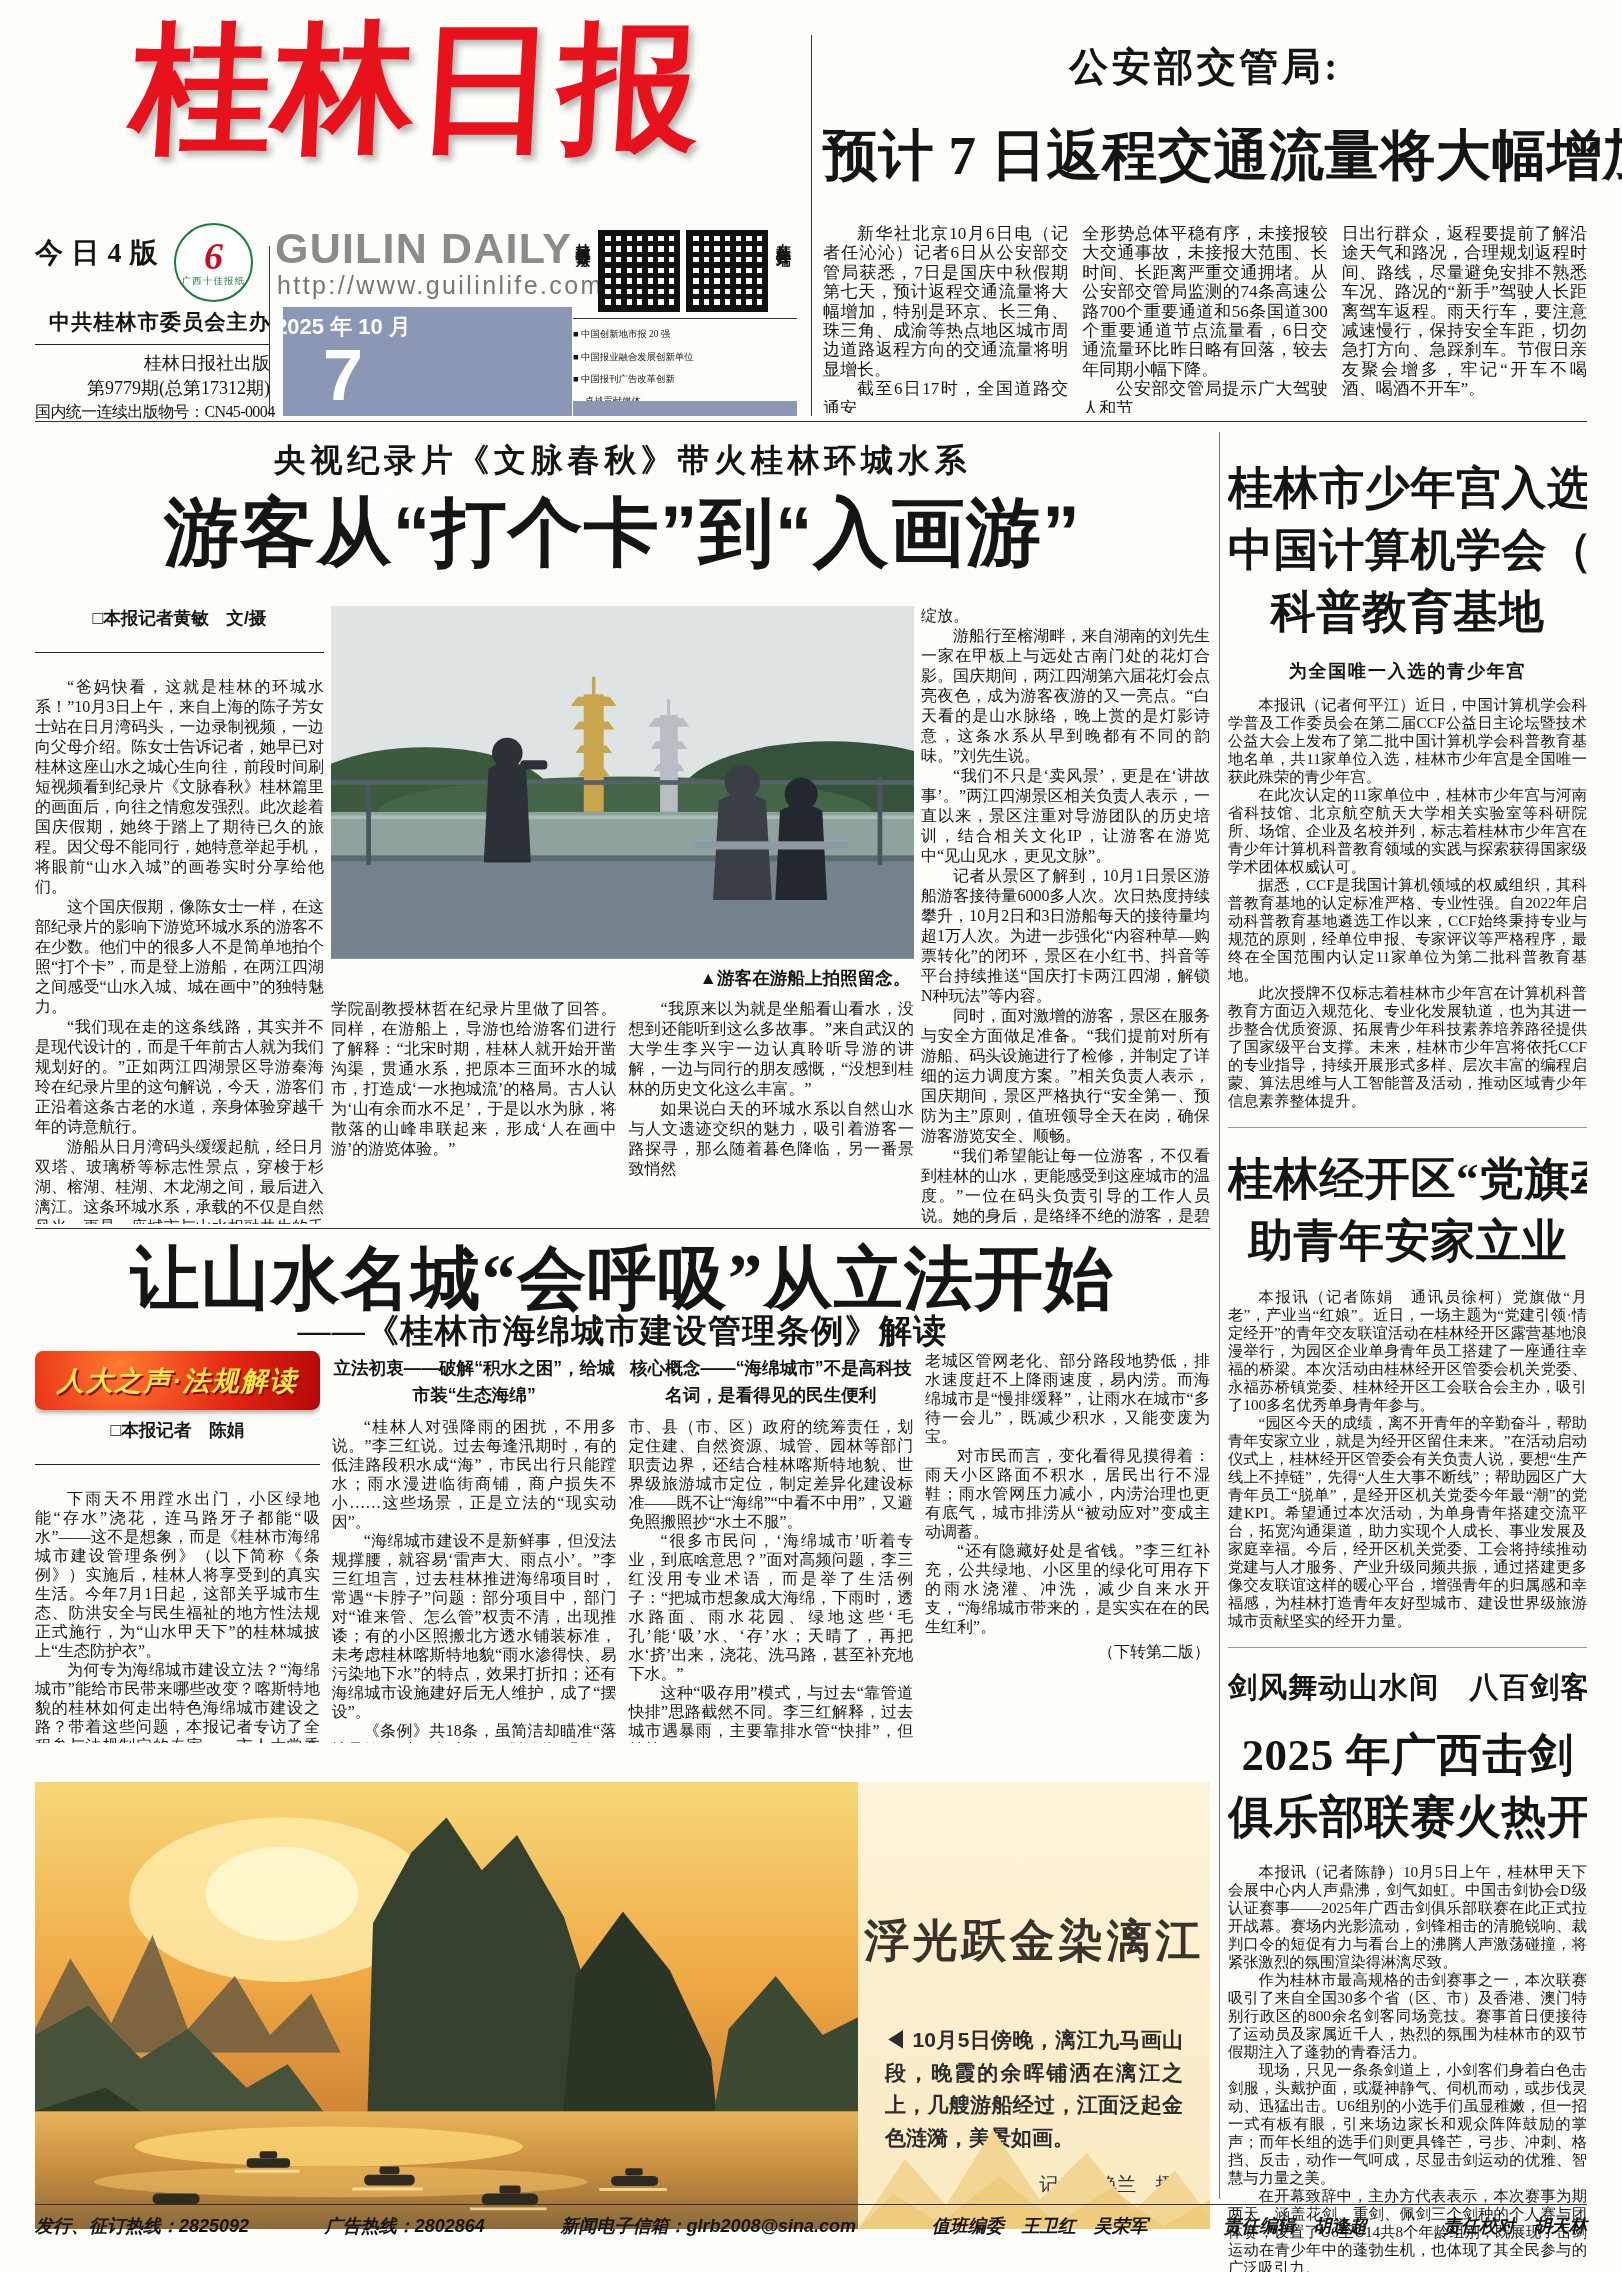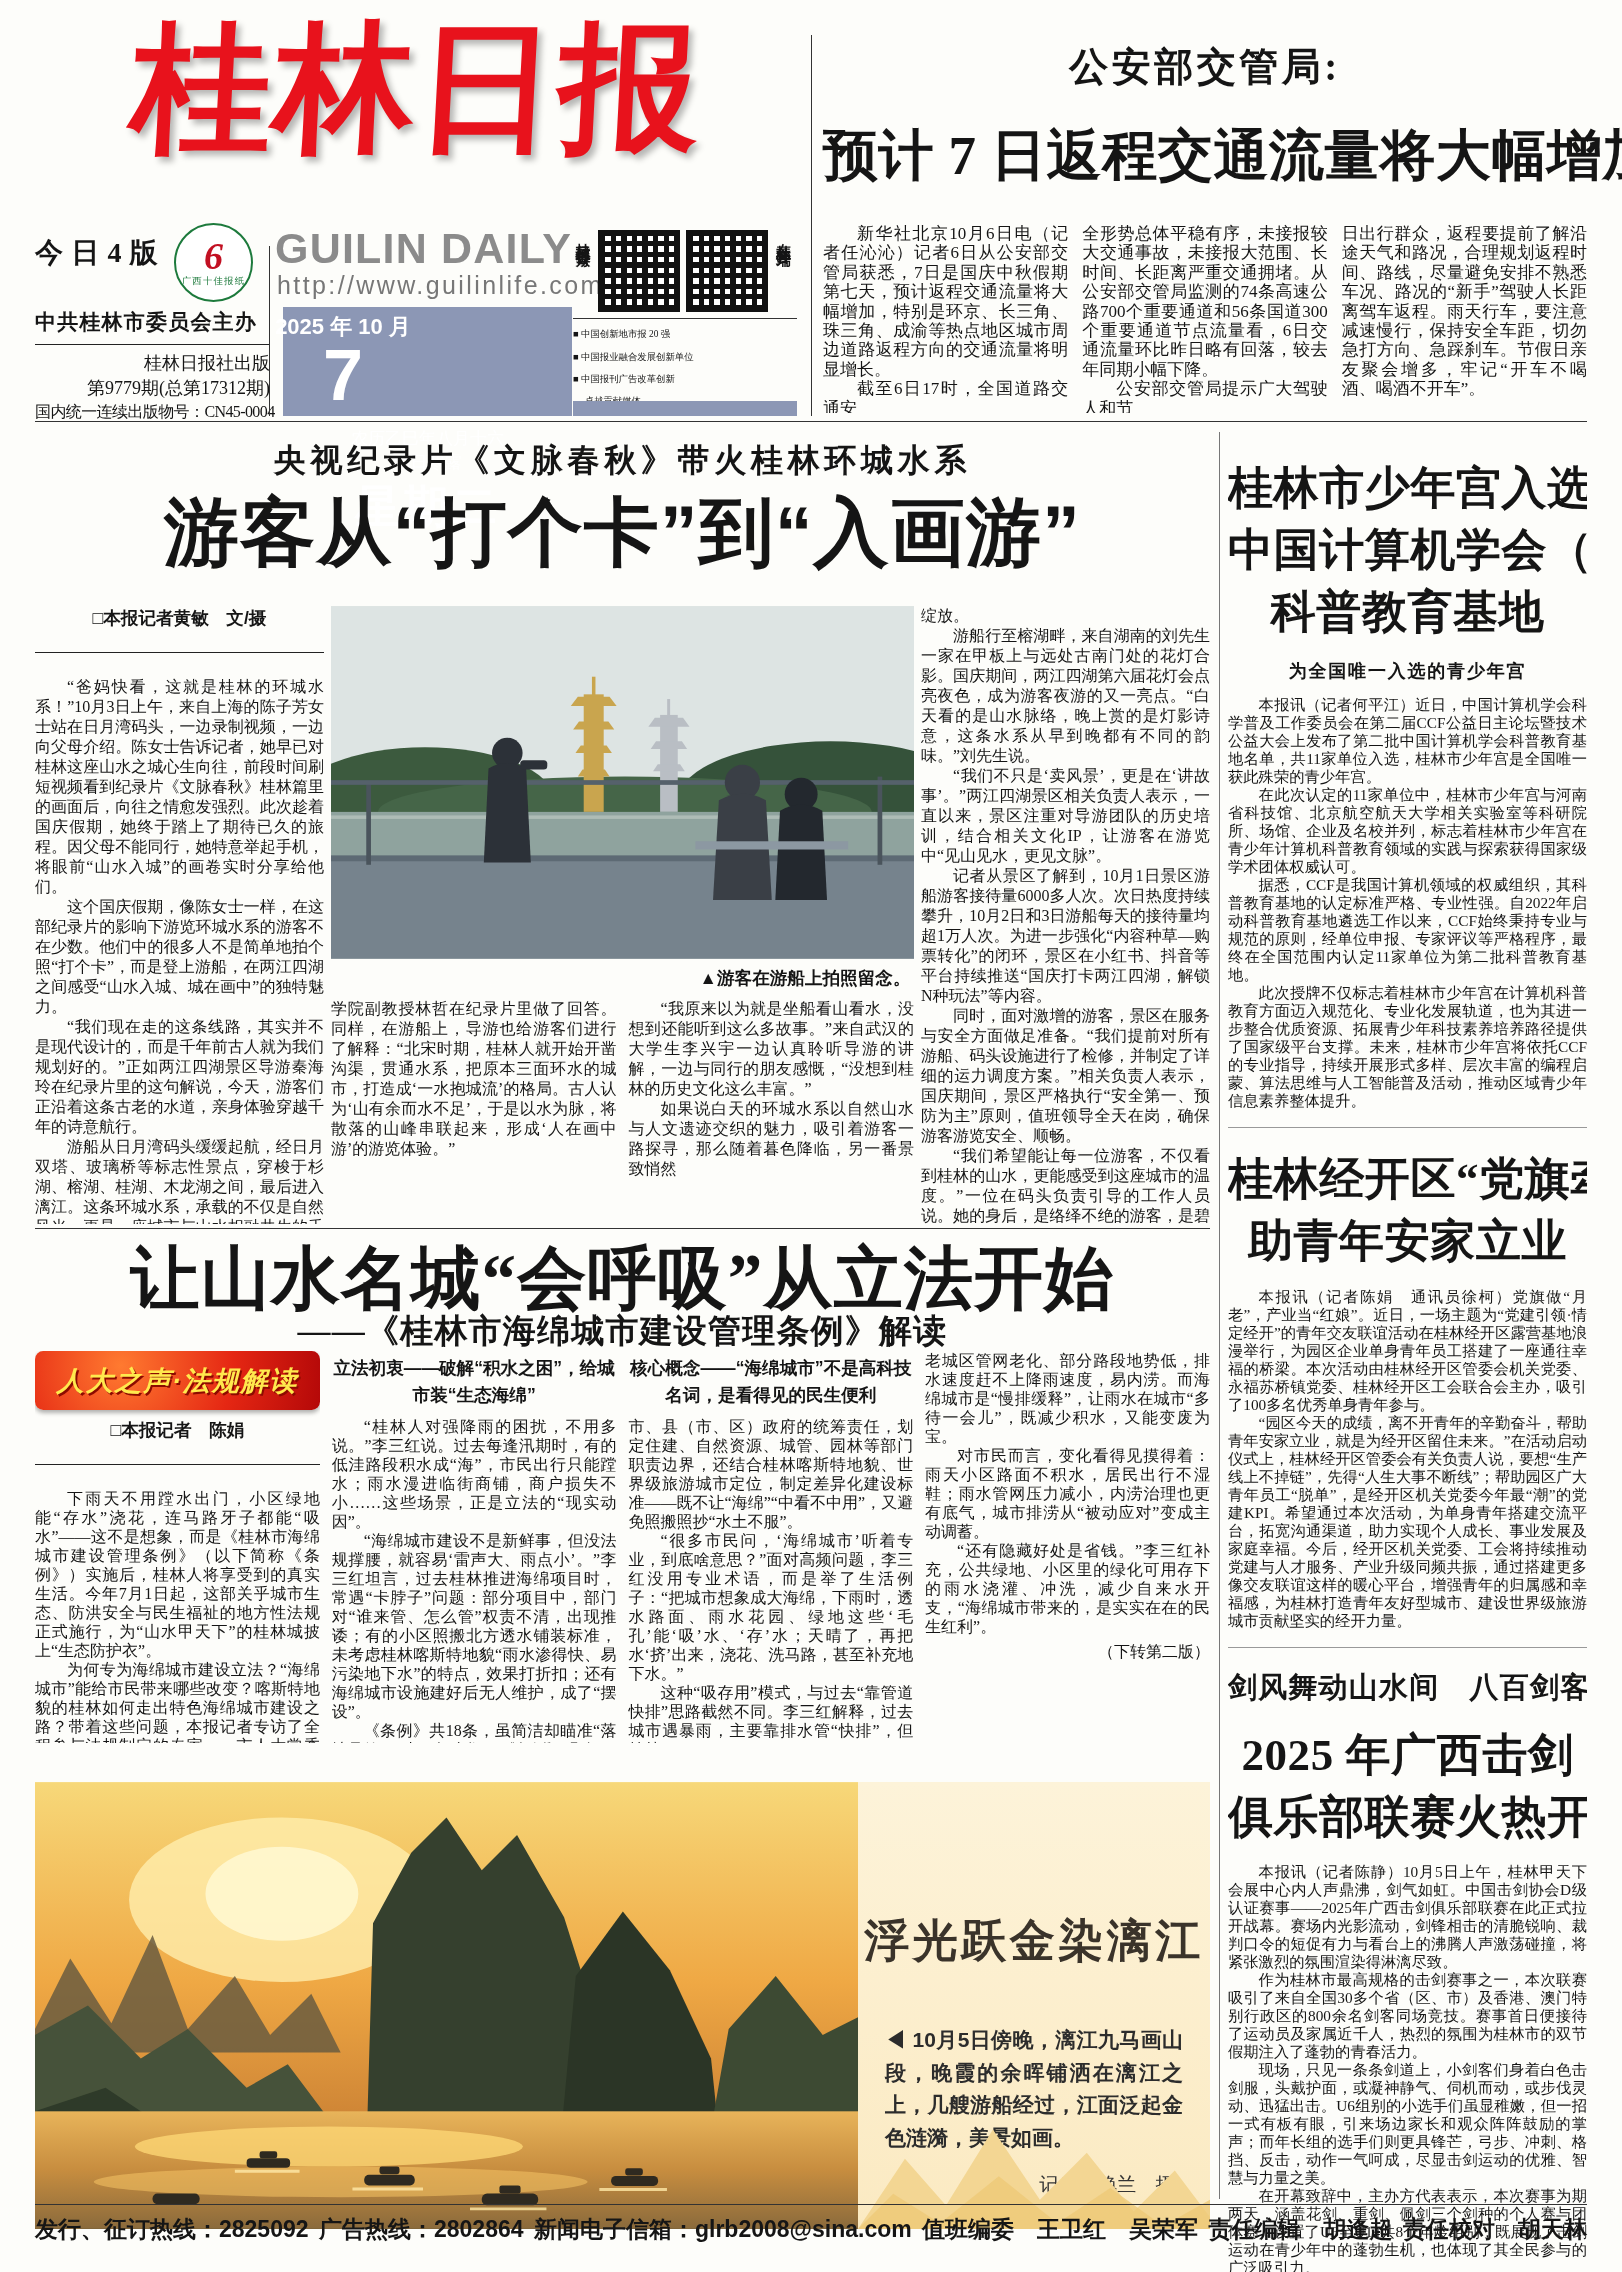--- a/index.html
+++ b/index.html
@@ -10,21 +10,21 @@
   .brand{left:132px;top:16.5px;width:564px;font-size:140px;font-weight:bold;color:#e8121c;
          letter-spacing:2.4px;line-height:1;transform:skewX(-3deg);
          text-shadow:4.7px 4.7px 5.9px rgba(0,0,0,.28);font-family:"DejaVu Serif",serif;white-space:nowrap;}
   .mh-left{left:35px;top:223px;width:235px;}
   .mh-row{display:flex;align-items:flex-start;gap:8.2px;}
   .today-pages{font-size:28px;letter-spacing:8.2px;font-weight:bold;padding-top:10.6px;white-space:nowrap;}
   .seal{width:75px;height:75px;border:2.4px solid #1d7a3c;border-radius:50%;position:relative;flex:0 0 auto;
         display:flex;flex-direction:column;align-items:center;justify-content:center;background:#fff;}
   .seal-6{font-size:38px;color:#c21022;font-weight:bold;font-style:italic;line-height:1;}
   .seal-txt{font-size:9.4px;color:#1d7a3c;letter-spacing:1.2px;white-space:nowrap;}
-  .organizer{font-size:21px;font-weight:bold;letter-spacing:1.2px;margin-top:5.9px;white-space:nowrap;}
+  .organizer{font-size:21px;font-weight:bold;letter-spacing:1.2px;margin-top:5.9px;white-space:nowrap;margin-left:14px;}
   .mh-rule{border-top:1.8px solid #222;margin-top:8.2px;}
   .pub-lines{margin-top:5.9px;text-align:right;}
   .pub-lines div{font-size:18px;line-height:1.38;white-space:nowrap;}
   .pub-lines .cn{font-size:16px;letter-spacing:-0.6px;}
   .vrule{border-left:1.2px solid #333;}
   .gd-title{left:275px;top:224px;width:291px;font-size:43px;font-weight:bold;color:#8b8b8b;
             letter-spacing:1.2px;font-family:"Liberation Sans",sans-serif;white-space:nowrap;}
   .gd-url{left:277px;top:271px;width:288px;font-size:25px;color:#777;letter-spacing:2.4px;
           font-family:"Liberation Sans",sans-serif;white-space:nowrap;}
   .datebox{left:283px;top:307px;width:289px;height:109px;background:#8c97b5;color:#fff;
@@ -104,21 +104,21 @@
   .sb-article{overflow:hidden;}
   .sb-head{font-size:45px;font-weight:900;text-align:center;line-height:1.38;letter-spacing:0.6px;white-space:nowrap;}
   .sb-subhead{font-size:18px;font-weight:bold;text-align:center;margin:15.3px 0 13px;letter-spacing:1.8px;}
   .sb-kicker{font-size:29px;font-weight:bold;text-align:center;letter-spacing:1.2px;margin-bottom:15.3px;white-space:nowrap;}
   .sb-body p{margin:0;font-size:15.3px;line-height:18px;text-align:justify;text-indent:2em;}
   .sb-rule{border-top:1.2px solid #999;margin:17.6px 0 20px;}
   .sb-gap{height:15.3px;}
   
   .foot-rule{left:35px;top:2204px;width:1552px;border-top:1.8px solid #333;}
   .footer{left:35px;top:2214px;width:1552px;display:flex;justify-content:space-between;
-          font-size:23px;font-weight:bold;font-family:"Liberation Sans",sans-serif;white-space:nowrap;}
+          font-size:18px;font-weight:bold;font-family:"Liberation Sans",sans-serif;white-space:nowrap;font-style:italic;}
 </style>
 </head>
 <body>
 
 <div class="page">
 
   <div class="abs brand">桂林日报</div>
 
   <div class="abs mh-left">
     <div class="mh-row">

